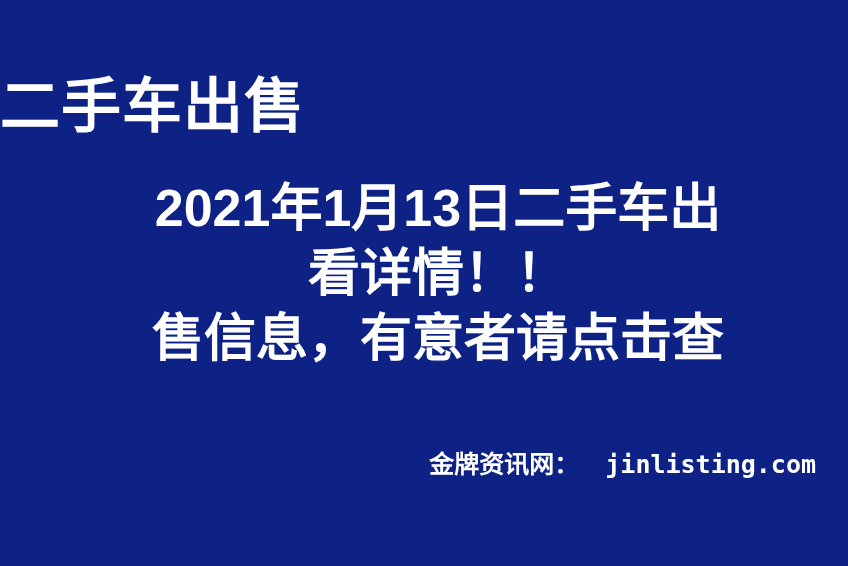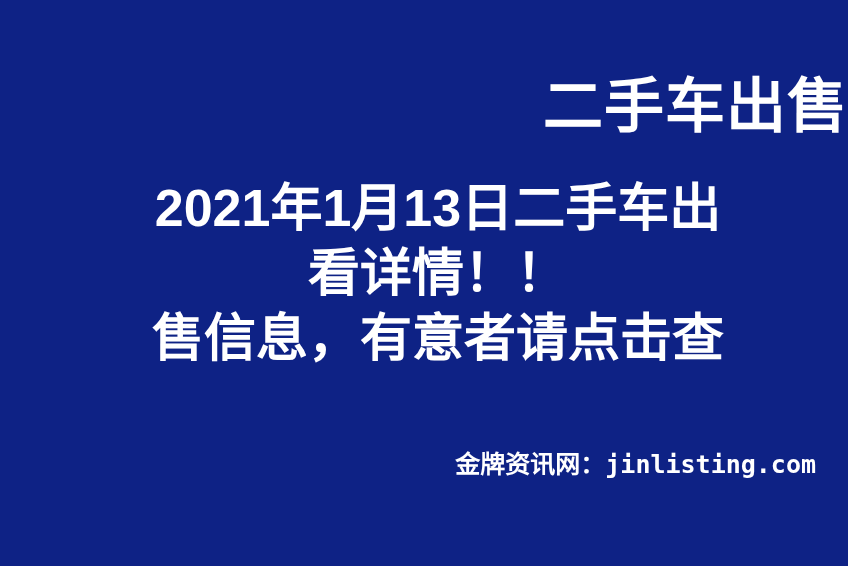--- a/index.html
+++ b/index.html
@@ -24,21 +24,21 @@
     box-sizing: border-box;
     overflow: hidden;
   }
 
   
   #headline {
     position: absolute;
     left: 0;
     top: 74px;
     width: 848px;
-    text-align: right;
+    text-align: left;
     color: #ffffff;
     font-size: 60px;
     font-weight: bold;
     line-height: 66px;
     letter-spacing: 1px;
     white-space: nowrap;
   }
 
   
   #body-copy {
@@ -74,20 +74,21 @@
 
   #footer-credit .site-name {
     font-family: Liberation Serif, serif;
     font-weight: bold;
   }
 
   #footer-credit .site-url {
     font-family: "DejaVu Sans Mono", "Liberation Mono", monospace;
     font-weight: bold;
     letter-spacing: 0px;
+    margin-left: 26px;
   }
 </style>
 </head>
 <body>
 
 <div id="poster">
 
   <div id="headline">二手车出售</div>
 
   <div id="body-copy">

